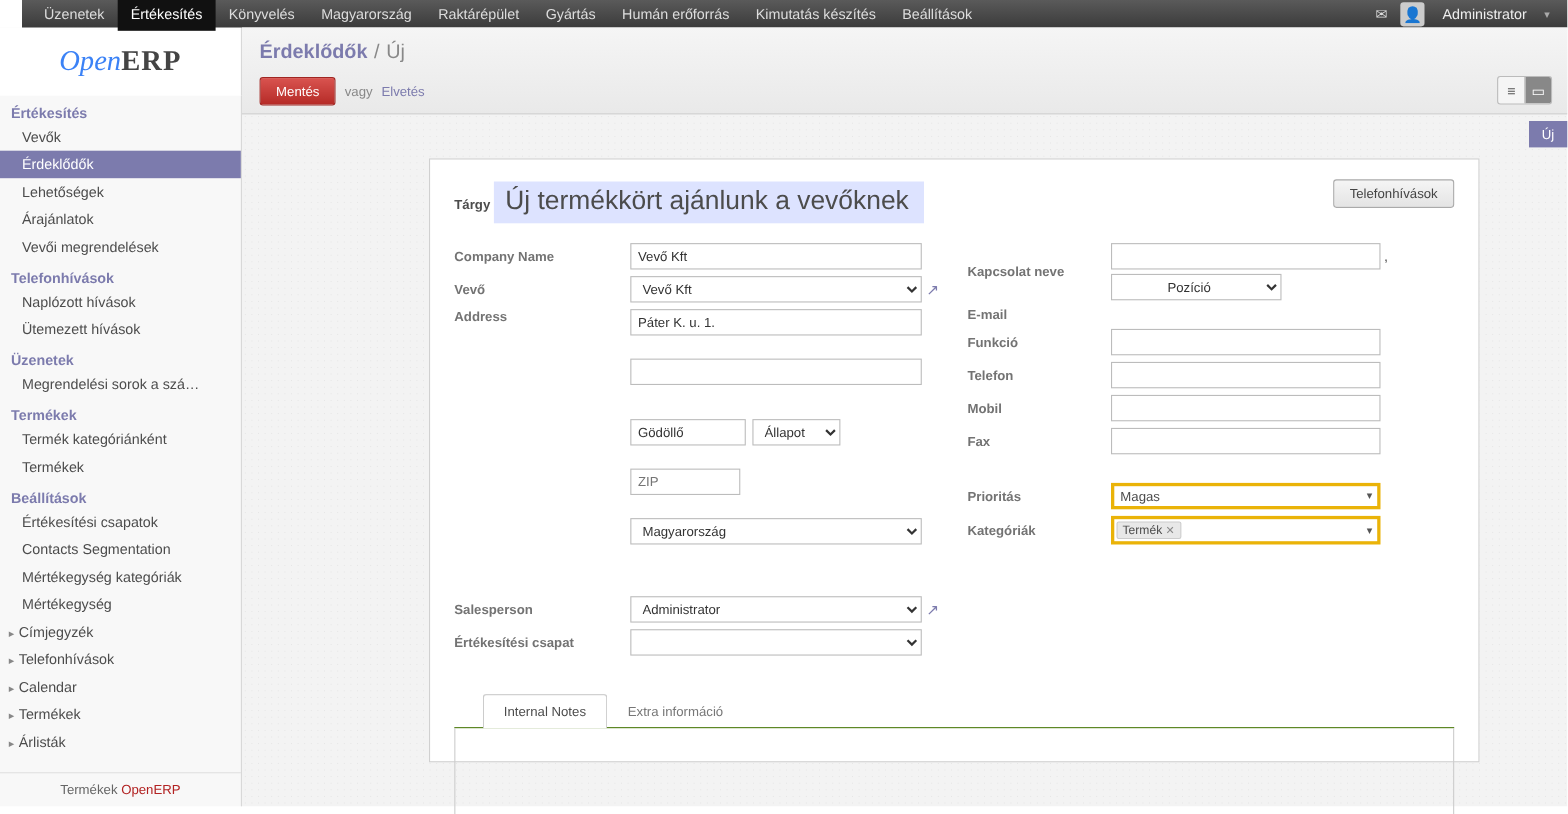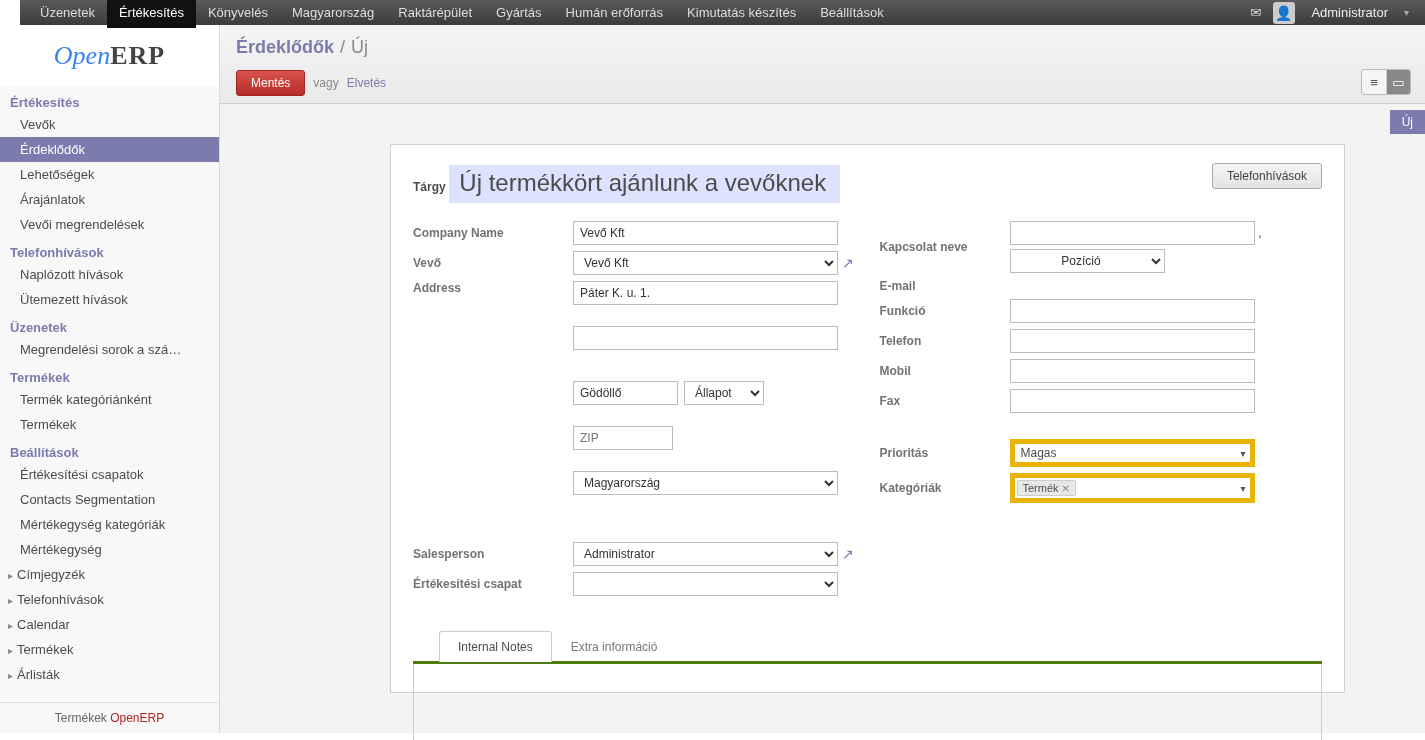--- a/index.html
+++ b/index.html
@@ -73,26 +73,26 @@
 .input-zip { max-width: 100px;}
 select.input { appearance:auto; }
 .ext-link { color:#7c7bad; font-size:14px; margin-left:4px; cursor:pointer;}
 .combo { display:flex; align-items:center;}
 .combo select.input { flex:0 0 auto;}
 .addr-block .input { margin-bottom:21px;}
 
 .right-col .form-row .lbl { width:120px;}
 .right-col .input { max-width: 245px; text-align: center;}
 
-.tag-box { border:5px solid #eab308; min-height:24px; padding:2px; display:flex; align-items:center; max-width:245px; background:#fff; position:relative;}
+.tag-box { border:3px solid #eab308; min-height:24px; padding:2px; display:flex; align-items:center; max-width:245px; background:#fff; position:relative;}
 .tag { background:#e8e8e8; border:1px solid #ccc; border-radius:2px; font-size:11px; padding:1px 5px; display:flex; align-items:center; gap:3px;}
 .tag .x { color:#888; cursor:pointer; font-size:10px;}
 .tag-box .dd { position:absolute; right:4px; color:#555; font-size:10px;}
 
-.tabs { display:flex; border-bottom:3px solid #4d7c0f; margin-top: 28px; padding-left: 26px;}
+.tabs { display:flex; border-bottom:1px solid #4d7c0f; margin-top: 28px; padding-left: 26px;}
 .tab { padding: 8px 18px; font-size:12px; color:#777; border:1px solid transparent; border-bottom:none; cursor:pointer; background:transparent; position:relative; top:1px;}
 .tab.active { border-color:#ccc; background:#fff; color:#4c4c4c; border-radius:3px 3px 0 0;}
 .tab-body { border:1px solid #ccc; border-top:none; min-height:110px; padding:8px;}
 
 .spacer { height: 10px;}
 
 .city-state-row { display:flex; gap:6px; align-items:flex-start;}
 </style>
 </head>
 <body>

